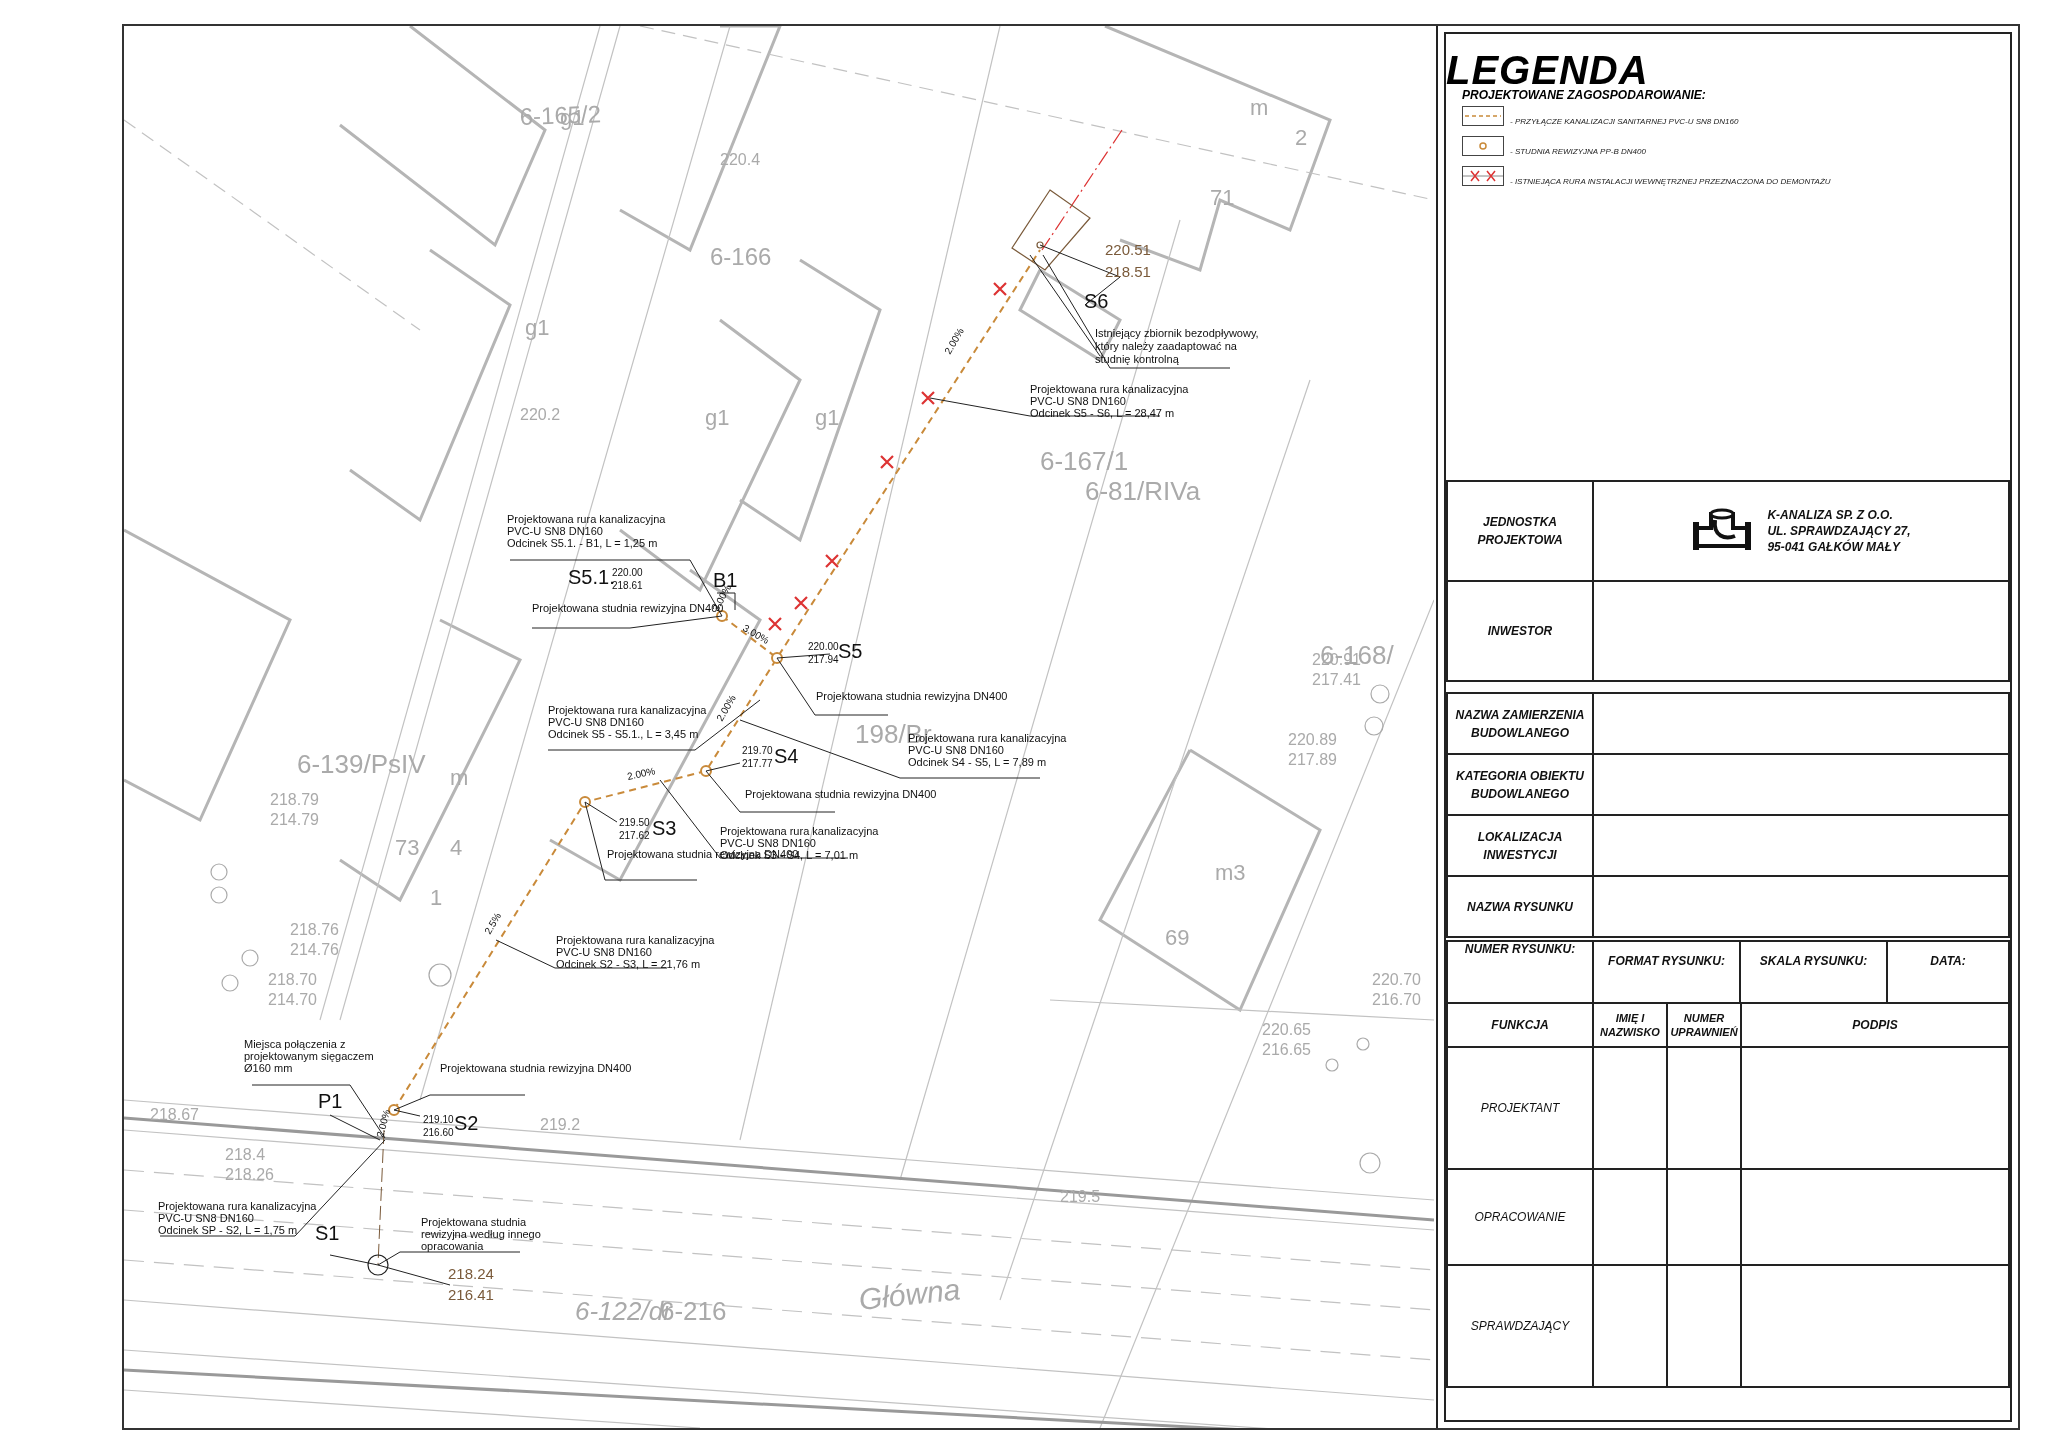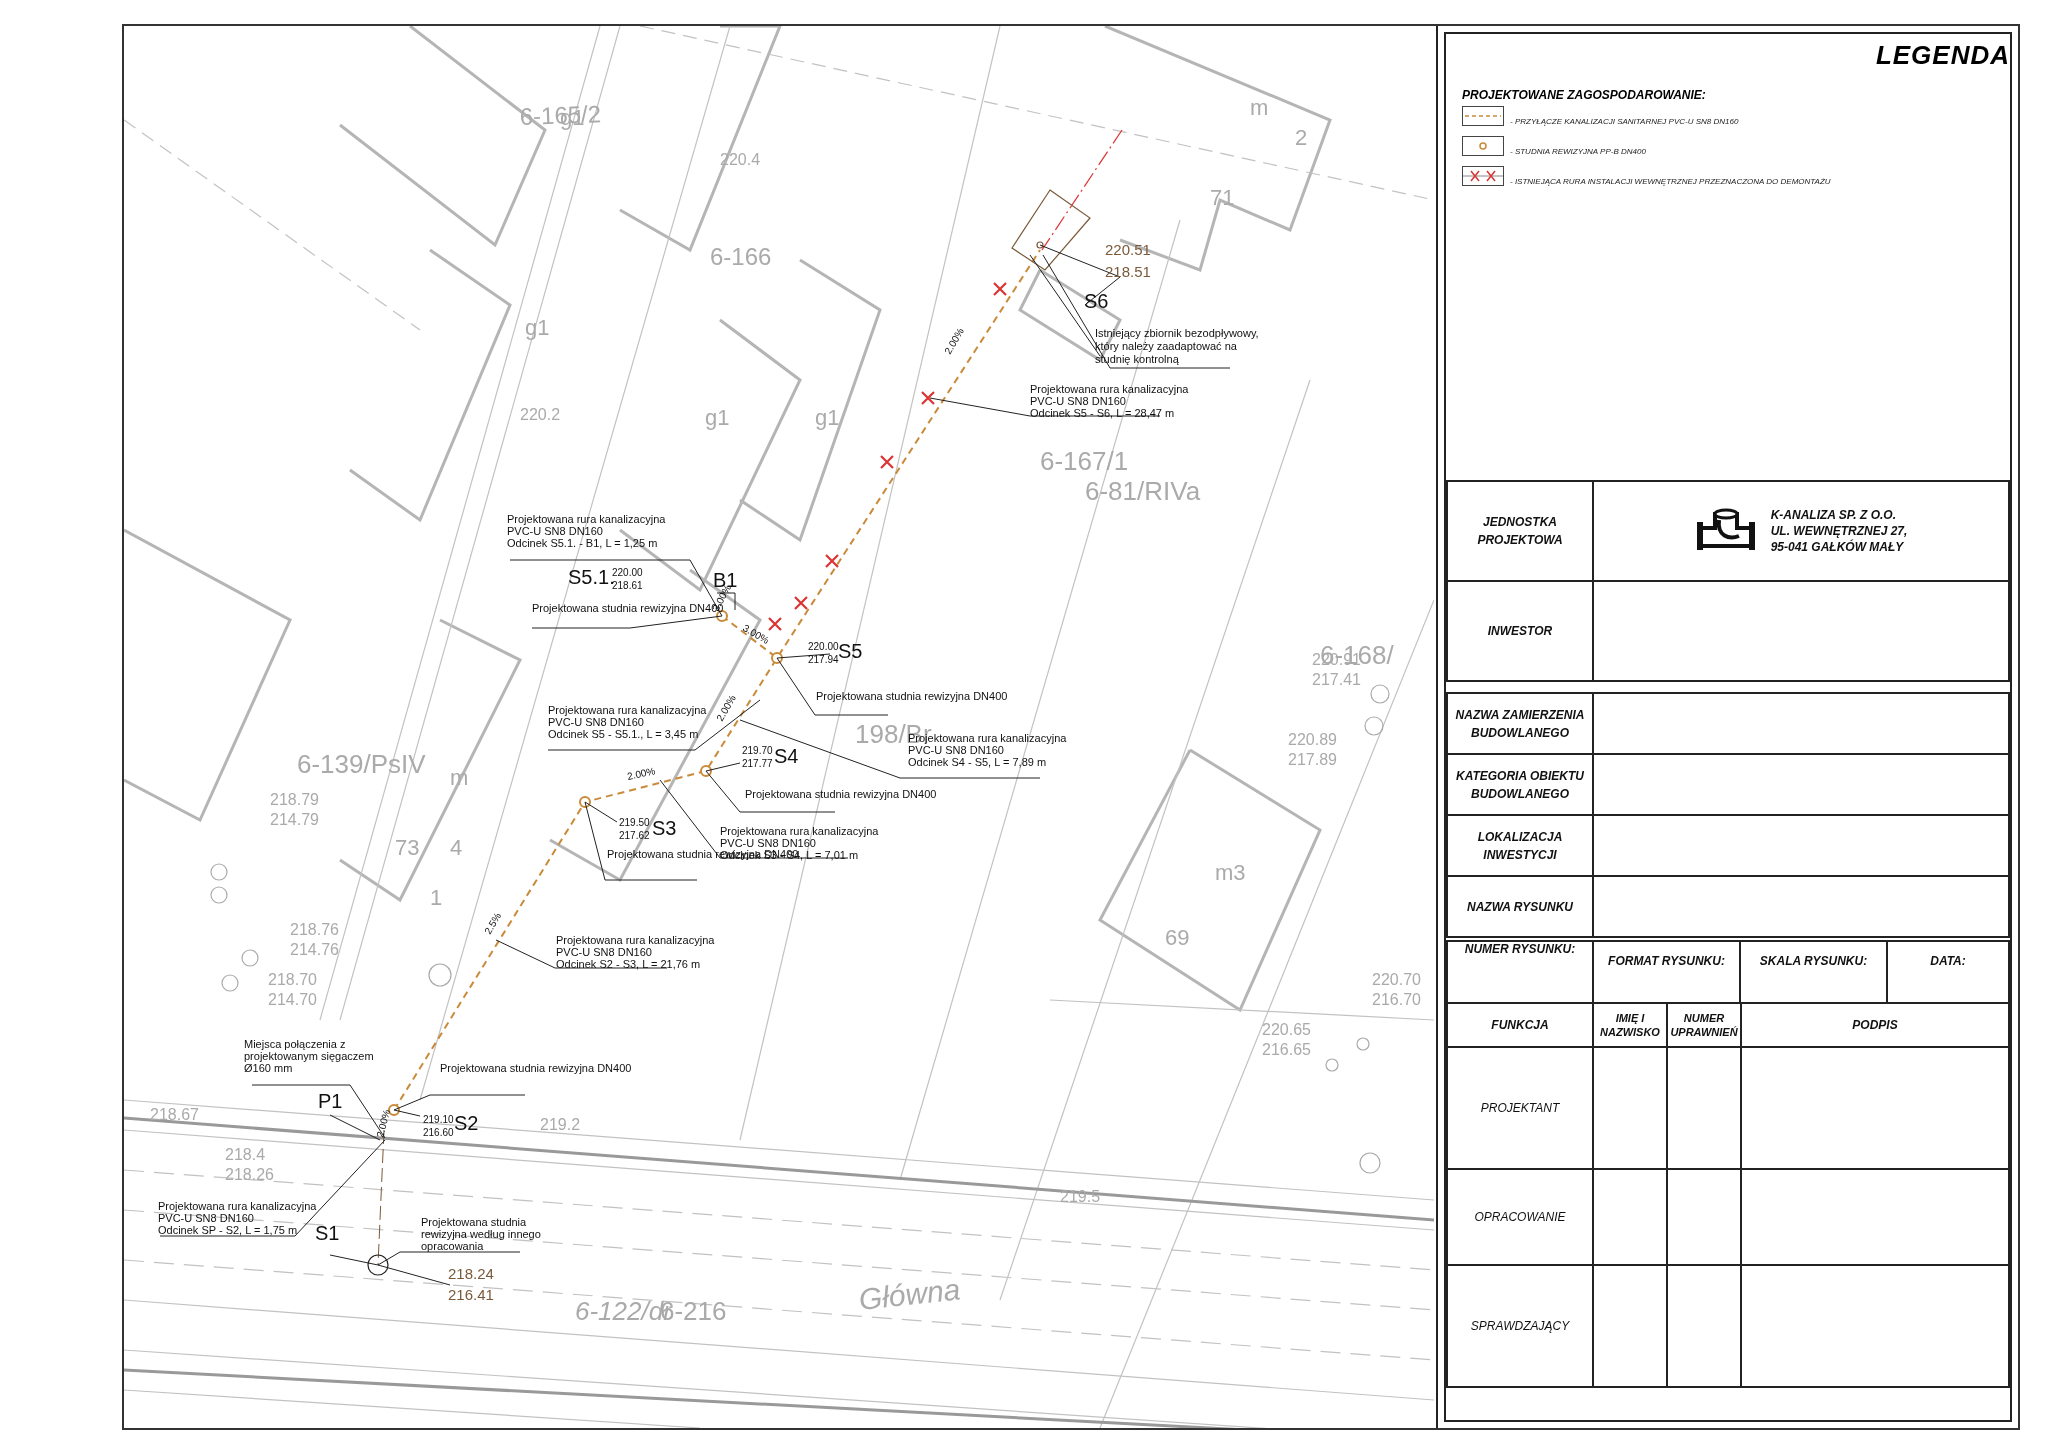--- a/index.html
+++ b/index.html
@@ -3,21 +3,21 @@
 <meta charset="utf-8">
 <style>
   html,body{margin:0;padding:0;background:#fff;}
   body{width:2048px;height:1446px;position:relative;overflow:hidden;font-family:"Liberation Sans",sans-serif;}
   .sheet{position:absolute;left:122px;top:24px;width:1898px;height:1406px;border:2px solid #333;box-sizing:border-box;}
   .map{position:absolute;left:124px;top:26px;width:1310px;height:1402px;overflow:hidden;}
   .map svg{position:absolute;left:0;top:0;}
   .tb{position:absolute;left:1436px;top:26px;width:582px;height:1402px;border-left:2px solid #222;box-sizing:border-box;}
   .tb-inner{position:absolute;left:6px;top:6px;right:6px;bottom:6px;border:2px solid #222;}
   .legend{position:absolute;left:0;top:0;right:0;height:446px;border-bottom:2px solid #222;}
-  .legend-title{position:absolute;left:0;right:0;top:6px;text-align:right;font-size:26px;font-weight:bold;font-style:italic;letter-spacing:1px;color:#000;}
+  .legend-title{position:absolute;left:0;right:0;top:14px;text-align:left;font-size:40px;font-weight:bold;font-style:italic;letter-spacing:1px;color:#000;}
   .legend-sub{position:absolute;left:16px;top:54px;font-size:12px;font-weight:bold;font-style:italic;}
   .legend-row{position:absolute;left:16px;height:20px;display:flex;align-items:flex-end;}
   .legend-box{width:42px;height:20px;border:1px solid #444;box-sizing:border-box;position:relative;margin-right:6px;}
   .legend-text{font-size:8px;font-style:italic;color:#222;}
   table.tbl{position:absolute;left:0;right:0;border-collapse:collapse;width:100%;}
   .tbl td{border:2px solid #222;text-align:center;vertical-align:middle;font-size:12px;font-weight:bold;font-style:italic;color:#111;padding:0;}
   .tbl td.lbl{width:144px;line-height:18px;}
   .tbl td.fn{font-weight:normal;font-size:12px;}
   .company{display:flex;align-items:center;justify-content:center;gap:14px;}
   .company-text{text-align:left;font-size:12px;line-height:16px;font-weight:bold;font-style:italic;}
@@ -329,21 +329,21 @@
           <div class="company">
             <svg width="62" height="50" viewBox="0 0 62 50">
               <rect x="2" y="16" width="6" height="28" fill="#111"></rect>
                   <rect x="54" y="16" width="6" height="28" fill="#111"></rect>
               <path d="M8,22 H20 V8 H42 V22 H54 M8,40 H54" stroke="#111" stroke-width="4" fill="none"></path>
               <ellipse cx="31" cy="8" rx="11" ry="4" stroke="#111" stroke-width="3" fill="#fff"></ellipse>
               <path d="M24,14 C22,30 34,34 44,30" stroke="#111" stroke-width="4" fill="none"></path>
             </svg>
             <div class="company-text">
               <div>K-ANALIZA SP. Z O.O.</div>
-              <div>UL. WEWNĘTRZNEJ 27,</div>
+              <div>UL. SPRAWDZAJĄCY 27,</div>
               <div>95-041 GAŁKÓW MAŁY</div>
             </div>
           </div>
         </td>
       </tr>
       <tr style="height:100px">
         <td class="lbl">INWESTOR</td>
         <td colspan="4"></td>
       </tr>
     </tbody>

